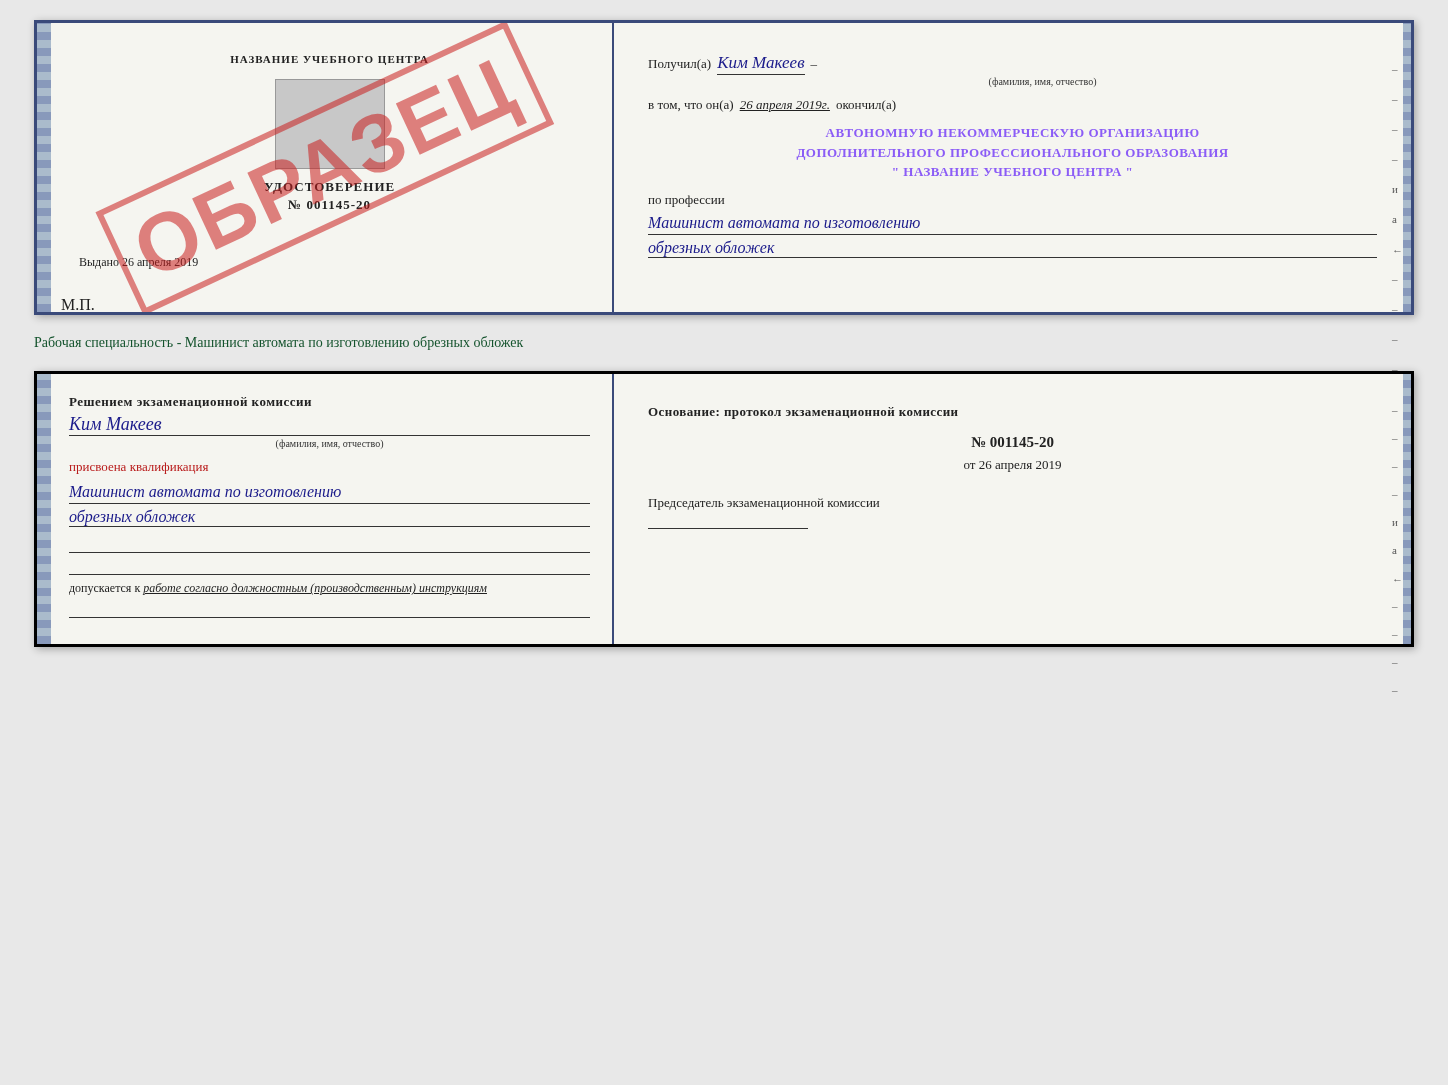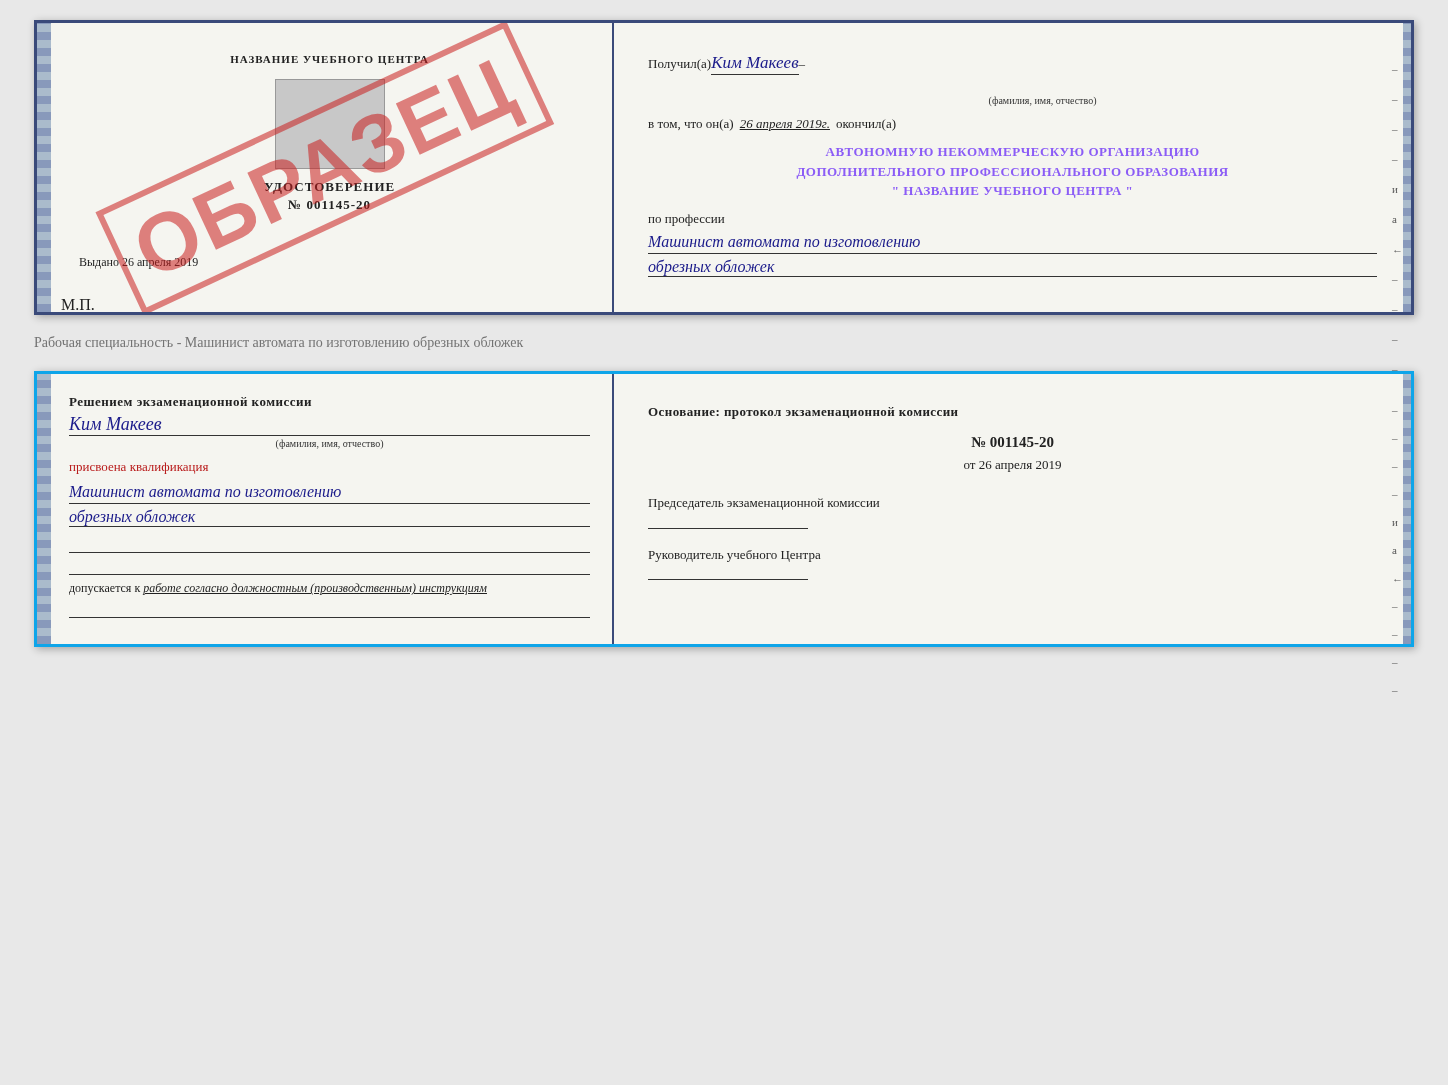--- a/index.html
+++ b/index.html
@@ -146,21 +146,22 @@
     
     .right-inner {
       padding: 10px 10px 10px 10px;
     }
 
     .received-line {
       font-size: 13px;
       color: #222;
       display: flex;
       align-items: baseline;
-      margin-bottom: 20px;
+      gap: 6px;
+      margin-bottom: 1px;
       text-align: center;
     }
 
     .received-name {
       font-family: 'Georgia', cursive;
       font-style: italic;
       font-size: 17px;
       color: #1a1a8a;
       border-bottom: 1px solid #333;
       padding-bottom: 1px;
@@ -246,29 +247,29 @@
 
     .dash-mark {
       font-size: 11px;
       color: #555;
     }
 
     
     .bottom-caption {
       width: 1380px;
       font-size: 14px;
-      color: #737373;
+      color: #14532d;
       padding: 4px 0;
     }
 
     
     .document-container2 {
       width: 1380px;
       background: #f5f5f0;
-      border: 3px solid #0ea5e9;
+      border: 3px solid #000000;
       display: flex;
       position: relative;
       box-shadow: 2px 2px 8px rgba(0,0,0,0.3);
     }
 
     .doc2-left {
       width: 42%;
       border-right: 2px solid #3a4a7a;
       padding: 20px 18px;
       position: relative;
@@ -512,24 +513,20 @@
       <div class="protocol-date">
         <span>от</span>
         <span>26 апреля 2019</span>
       </div>
 
       <div class="chairman-block">
         <div>Председатель экзаменационной комиссии</div>
         <span class="signature-line"></span>
       </div>
 
-      <div class="head-block">
-        <div>Руководитель учебного Центра</div>
-        <span class="signature-line"></span>
-      </div>
     </div>
 
     <div class="right-side-dashes">
       <span class="dash-mark">–</span>
       <span class="dash-mark">–</span>
       <span class="dash-mark">–</span>
       <span class="dash-mark">–</span>
       <span class="dash-mark">и</span>
       <span class="dash-mark">а</span>
       <span class="dash-mark">←</span>

